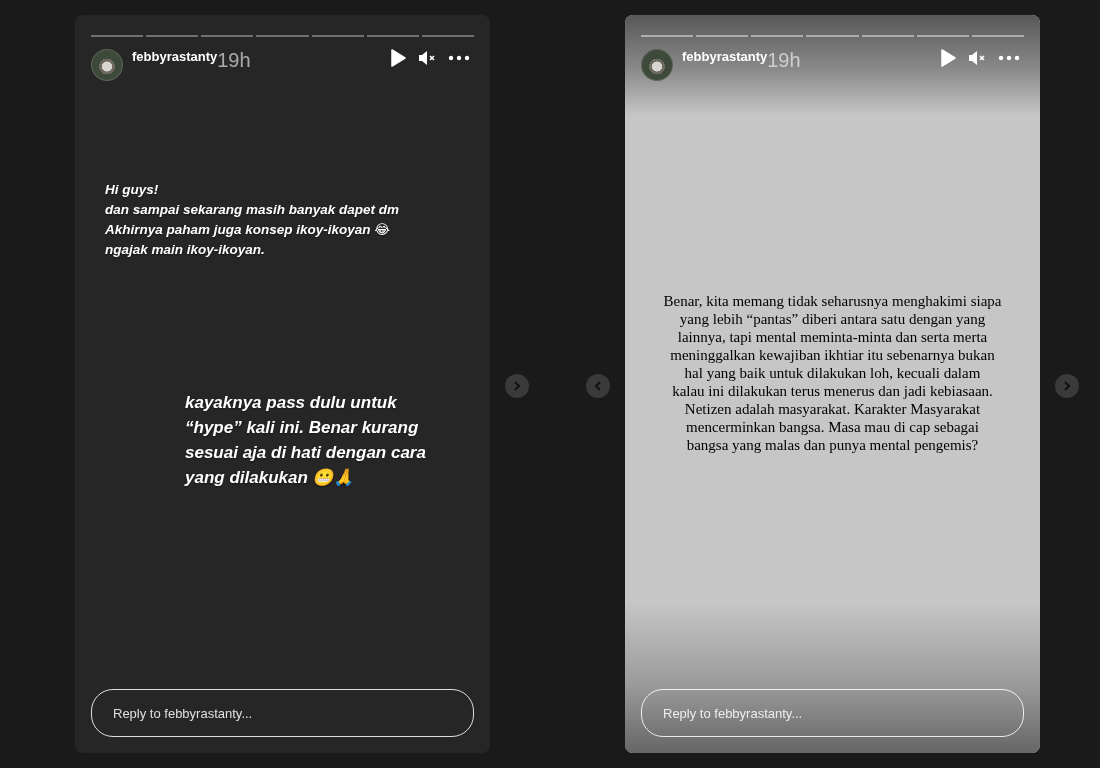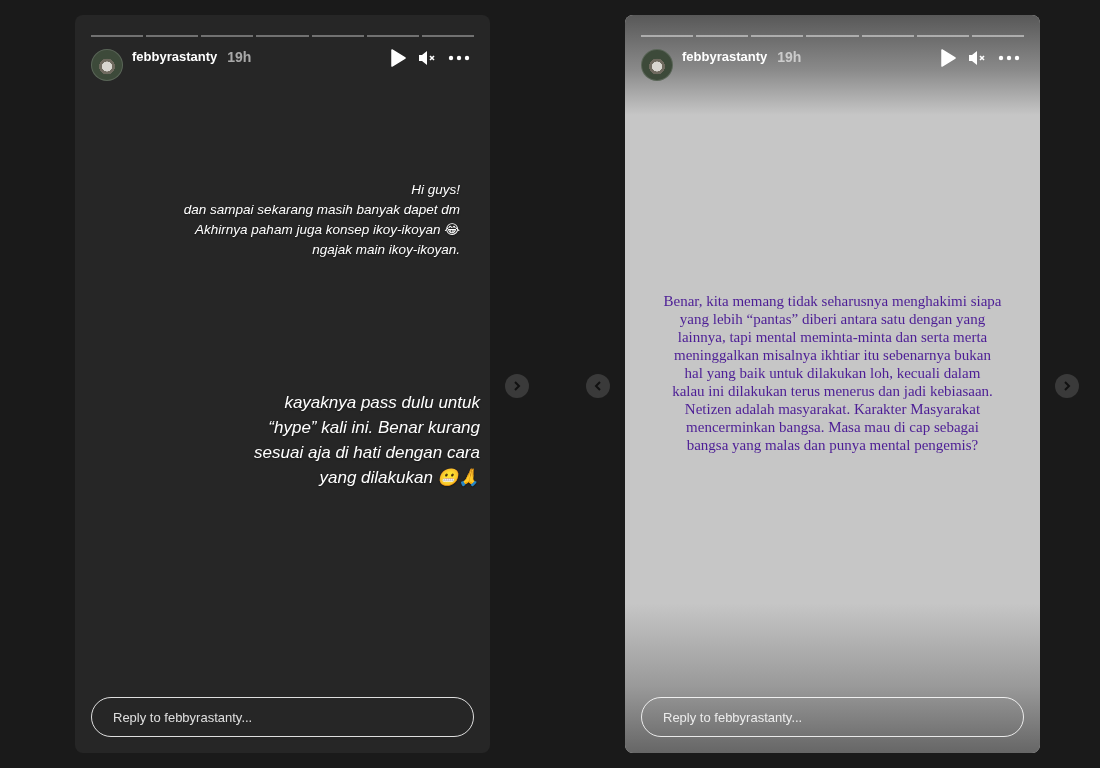--- a/index.html
+++ b/index.html
@@ -17,33 +17,33 @@
     .progress { position: absolute; top: 20px; left: 16px; right: 16px; display: flex; gap: 3px; }
     .progress .seg { flex: 1; height: 2px; background: rgba(255,255,255,0.35); }
     .story.right .progress .seg { background: rgba(255,255,255,0.45); }
     .progress .seg.active { background: #fff; }
 
     .header { position: absolute; top: 34px; left: 16px; right: 16px; height: 32px; display: flex; align-items: flex-start; }
     .avatar { width: 32px; height: 32px; border-radius: 50%;
       background: radial-gradient(circle at 50% 55%, #d8d6d0 0 22%, #6f6a5f 23% 35%, #3d4a3a 36% 100%);
       border: 1px solid rgba(255,255,255,0.15); flex: none; }
     .username { margin-left: 9px; color: #fff; font-size: 13px; font-weight: bold; }
-    .time { margin-left: 10px; color: rgba(255,255,255,0.6); font-size: 14px; font-weight: bold; }
+    .time { color: rgba(255,255,255,0.6); font-size: 20px; }
     .controls { margin-left: auto; display: flex; align-items: center; gap: 12px; margin-right: 4px; }
     .controls svg { display: block; }
 
-    .text-dark-bold { position: absolute; color: #fff; font-weight: normal; font-style: italic; text-align: right;
+    .text-dark-bold { position: absolute; color: #fff; font-weight: bold; font-style: italic; text-align: left;
       text-shadow: 0 1px 2px rgba(0,0,0,0.4); }
     .t1 { top: 165px; left: 30px; right: 30px; font-size: 13.5px; line-height: 20px; }
     .t2 { top: 375px; left: 110px; right: 10px; font-size: 17px; line-height: 25px; }
 
     .serif-text { position: absolute; top: 277px; left: 15px; right: 15px; text-align: center;
-      font-family: "Liberation Serif", "DejaVu Serif", serif; font-size: 15px; line-height: 18px; color: #4c1d95; }
+      font-family: "Liberation Serif", "DejaVu Serif", serif; font-size: 15px; line-height: 18px; color: #000000; }
 
-    .reply { position: absolute; left: 16px; right: 16px; bottom: 16px; height: 40px; border: 1px solid rgba(255,255,255,0.85);
+    .reply { position: absolute; left: 16px; right: 16px; bottom: 16px; height: 48px; border: 1px solid rgba(255,255,255,0.85);
       border-radius: 22px; display: flex; align-items: center; padding-left: 21px; color: rgba(255,255,255,0.85); font-size: 13px; }
 
     .nav-btn { position: absolute; width: 24px; height: 24px; border-radius: 50%; background: #3a3a3a;
       display: flex; align-items: center; justify-content: center; }
   </style>
 </head>
 <body>
 
 <div class="stage">
 
@@ -149,21 +149,21 @@
               <circle cx="19" cy="3" r="2.2" fill="#fff"></circle>
             </svg>
         </span>
       </div>
     </div>
 
     <div class="serif-text">
       <div>Benar, kita memang tidak seharusnya menghakimi siapa</div>
       <div>yang lebih “pantas” diberi antara satu dengan yang</div>
       <div>lainnya, tapi mental meminta-minta dan serta merta</div>
-      <div>meninggalkan misalnya ikhtiar itu sebenarnya bukan</div>
+      <div>meninggalkan kewajiban ikhtiar itu sebenarnya bukan</div>
       <div>hal yang baik untuk dilakukan loh, kecuali dalam</div>
       <div>kalau ini dilakukan terus menerus dan jadi kebiasaan.</div>
       <div>Netizen adalah masyarakat. Karakter Masyarakat</div>
       <div>mencerminkan  bangsa. Masa mau di cap sebagai</div>
       <div>bangsa yang malas dan punya mental pengemis?</div>
     </div>
 
     <div class="reply">
       <span>Reply to febbyrastanty...</span>
     </div>

